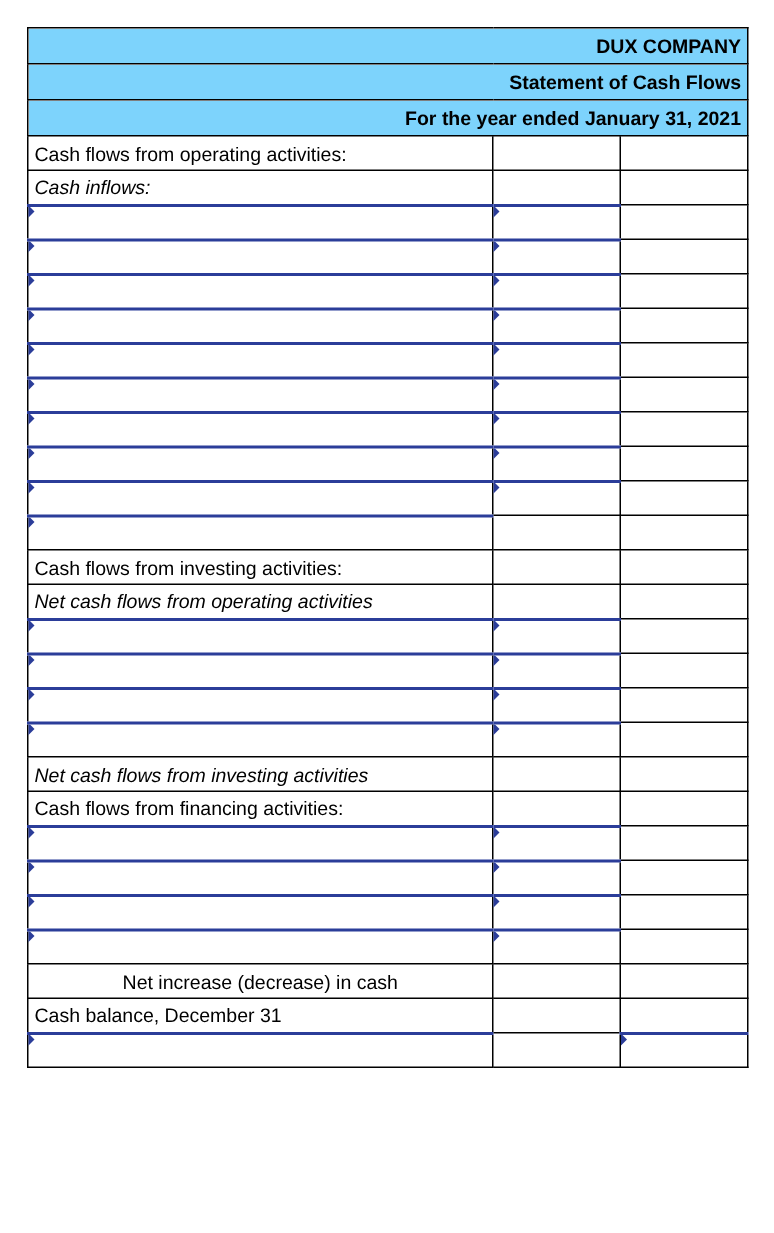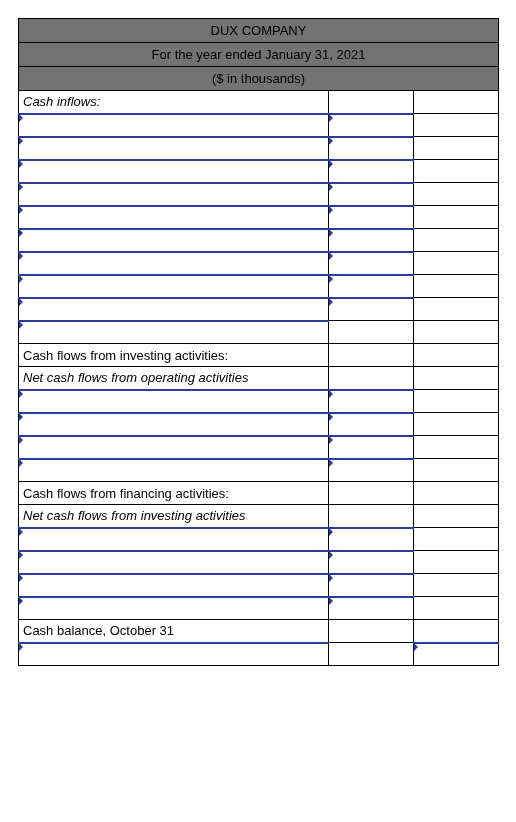--- a/index.html
+++ b/index.html
@@ -17,23 +17,23 @@
     table-layout: fixed;
   }
   td {
     border: 1px solid #000;
     height: 23px;
     padding: 2px 4px;
     vertical-align: middle;
     overflow: hidden;
   }
   .hdr {
-    background: #737373;
-    text-align: center;
-    font-weight: normal;
+    background: #7dd3fc;
+    text-align: right;
+    font-weight: bold;
     height: 24px;
   }
   .col-label { width: 310px; }
   .col-v1    { width: 85px; }
   .col-v2    { width: 85px; }
   .ital { font-style: italic; margin-top: 11px; }
   .indent-1 { padding-left: 24px; }
   .indent-center { text-align: center; }
 
   
@@ -59,24 +59,29 @@
   <colgroup>
     <col class="col-label">
       <col class="col-v1">
       <col class="col-v2">
   </colgroup>
   <tbody id="tbody">
     <tr>
         <td class="hdr" colspan="3">DUX COMPANY</td>
       </tr>
     <tr>
+        <td class="hdr" colspan="3">Statement of Cash Flows</td>
+      </tr>
+    <tr>
         <td class="hdr" colspan="3">For the year ended January 31, 2021</td>
       </tr>
-    <tr>
-        <td class="hdr" colspan="3">($ in thousands)</td>
+  <tr>
+        <td class="">Cash flows from operating activities:</td>
+        <td></td>
+        <td></td>
       </tr>
       <tr>
         <td class="ital">Cash inflows:</td>
         <td></td>
         <td></td>
       </tr>
       <tr>
         <td class="in indent-1"></td>
         <td class="in"></td>
         <td></td>
@@ -150,51 +155,56 @@
         <td class="in indent-1"></td>
         <td class="in"></td>
         <td></td>
       </tr>
       <tr>
         <td class="in indent-1"></td>
         <td class="in"></td>
         <td></td>
       </tr>
       <tr>
+        <td class="ital">Net cash flows from investing activities</td>
+        <td></td>
+        <td></td>
+      </tr>
+      <tr>
         <td class="">Cash flows from financing activities:</td>
         <td></td>
         <td></td>
       </tr>
       <tr>
-        <td class="ital">Net cash flows from investing activities</td>
-        <td></td>
-        <td></td>
-      </tr>
-      <tr>
-        <td class="in indent-1"></td>
-        <td class="in"></td>
-        <td></td>
-      </tr>
-      <tr>
-        <td class="in indent-1"></td>
-        <td class="in"></td>
-        <td></td>
-      </tr>
-      <tr>
-        <td class="in indent-1"></td>
-        <td class="in"></td>
-        <td></td>
-      </tr>
-      <tr>
-        <td class="in indent-1"></td>
-        <td class="in"></td>
-        <td></td>
-      </tr>
-      <tr>
-        <td class="">Cash balance, October 31</td>
+        <td class="in indent-1"></td>
+        <td class="in"></td>
+        <td></td>
+      </tr>
+      <tr>
+        <td class="in indent-1"></td>
+        <td class="in"></td>
+        <td></td>
+      </tr>
+      <tr>
+        <td class="in indent-1"></td>
+        <td class="in"></td>
+        <td></td>
+      </tr>
+      <tr>
+        <td class="in indent-1"></td>
+        <td class="in"></td>
+        <td></td>
+      </tr>
+      <tr>
+        <td class="indent-center">Net increase (decrease) in cash</td>
+        <td></td>
+        <td></td>
+      </tr>
+      <tr>
+        <td class="">Cash balance, December 31</td>
         <td></td>
         <td></td>
       </tr>
       <tr>
         <td class="in indent-1"></td>
         <td></td>
         <td class="in"></td>
       </tr>
     </tbody>
 </table>

